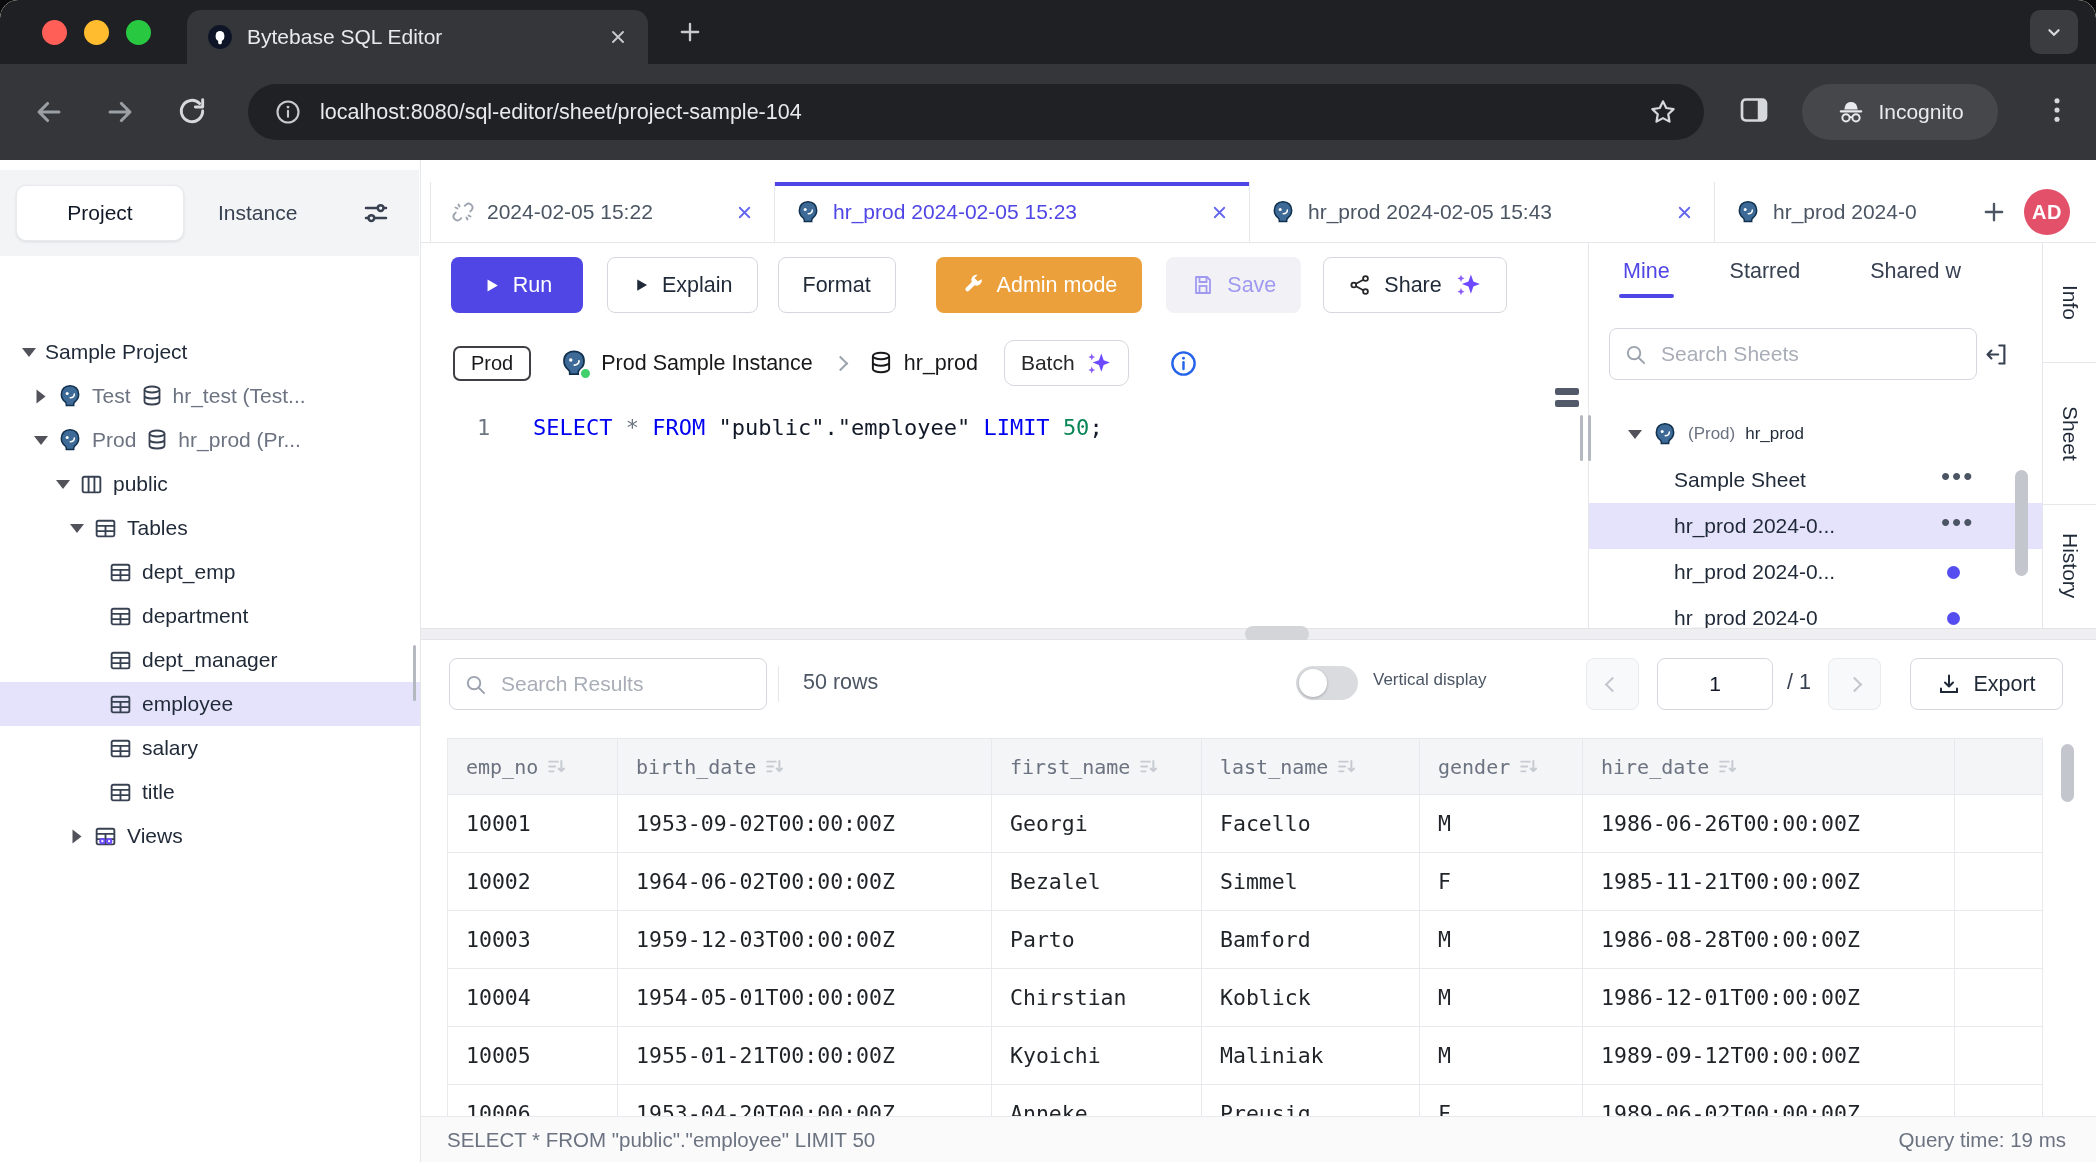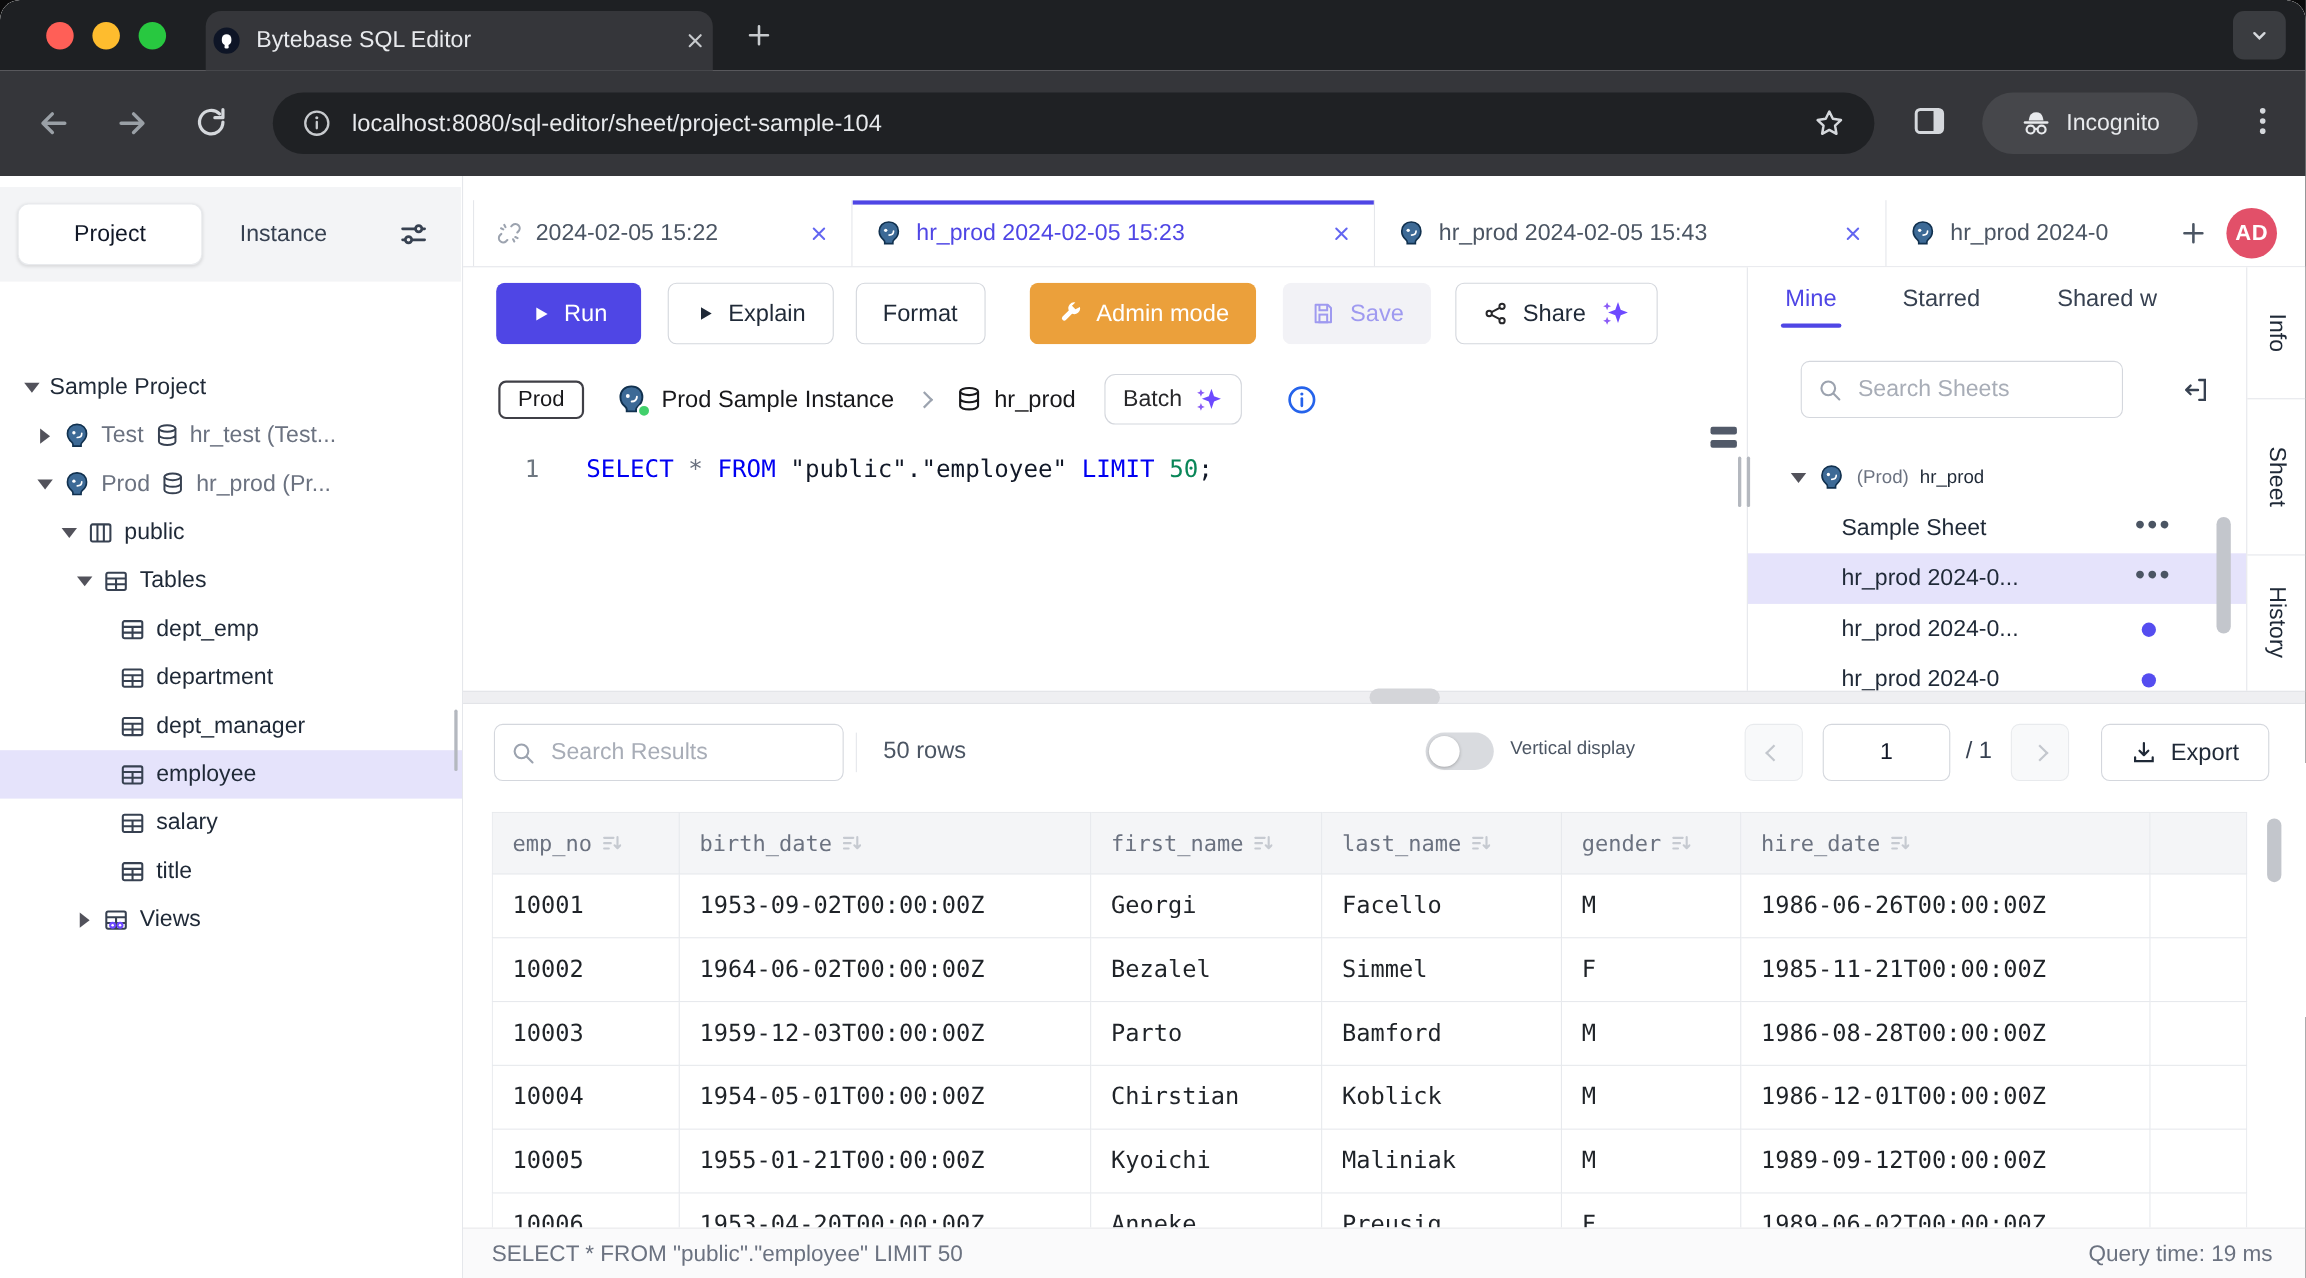--- a/index.html
+++ b/index.html
@@ -5,21 +5,21 @@
   html,body{margin:0;padding:0;background:#0b0b0c;font-family:"Liberation Sans",sans-serif;}
   *{box-sizing:border-box;}
   #screen{position:relative;width:2096px;height:1162px;background:#fff;overflow:hidden;border-radius:18px 18px 0 0;}
   .ic{display:block;flex:none;}
 
   
   #titlebar{position:absolute;top:0;left:0;right:0;height:64px;background:#1e2023;border-radius:18px 18px 0 0;}
   .traffic{position:absolute;top:20px;left:42px;display:flex;gap:17px;}
   .traffic span{width:25px;height:25px;border-radius:50%;}
   .t-red{background:#ff5f57;}.t-yellow{background:#febc2e;}.t-green{background:#28c840;}
-  .btab{position:absolute;left:187px;top:10px;width:461px;height:54px;background:#35363a;border-radius:14px 14px 0 0;display:flex;align-items:center;padding:0 6px;gap:14px;color:#e8eaed;font-size:21px;}
+  .btab{position:absolute;left:187px;top:10px;width:461px;height:54px;background:#35363a;border-radius:14px 14px 0 0;display:flex;align-items:center;padding:0 20px;gap:14px;color:#e8eaed;font-size:21px;}
   .btab .bx{margin-left:auto;color:#c7cacd;}
   .newtab{position:absolute;left:676px;top:18px;color:#c7cacd;}
   .winchev{position:absolute;right:18px;top:10px;width:48px;height:44px;border-radius:10px;background:#3a3c40;display:flex;align-items:center;justify-content:center;color:#d5d8dc;}
   #navbar{position:absolute;top:64px;left:0;right:0;height:96px;background:#35363a;}
   .navico{position:absolute;top:31px;color:#9aa0a6;}
   .urlbar{position:absolute;left:248px;top:20px;width:1456px;height:56px;background:#1f2124;border-radius:28px;display:flex;align-items:center;padding:0 26px;gap:18px;color:#e8eaed;font-size:21.5px;}
   .urlbar .star{margin-left:auto;}
   .incog{position:absolute;left:1802px;top:20px;width:196px;height:56px;border-radius:28px;background:#46474b;display:flex;align-items:center;justify-content:center;gap:12px;color:#e8eaed;font-size:21px;}
 
   
@@ -76,21 +76,21 @@
   .kw{color:#0000f2;}.op{color:#6b7280;}.num{color:#098658;}.idq{color:#111827;}
   .edeco{position:absolute;left:1134px;top:228px;width:24px;}
   .edeco i{display:block;width:24px;height:7px;background:#525a69;border-radius:2px;margin-bottom:5px;}
 
   
   .sheetpanel{position:absolute;left:1167px;top:83px;width:454px;height:385px;border-left:1px solid #e5e7eb;overflow:hidden;background:#fff;}
   .sp-tabs{position:absolute;top:16px;left:34px;display:flex;font-size:21.5px;color:#374151;white-space:nowrap;}
   .sp-tab{position:relative;margin-right:60px;}
   .sp-tab.active{color:#4f46e5;font-weight:500;}
   .sp-tab.active::after{content:"";position:absolute;left:-4px;right:-4px;bottom:-14px;height:4px;background:#4f46e5;border-radius:2px;}
-  .sp-search{position:absolute;top:85px;left:20px;width:293px;height:52px;margin-left:28px;}
+  .sp-search{position:absolute;top:85px;left:20px;width:368px;height:52px;}
   .sp-collapse{position:absolute;top:98px;left:394px;color:#374151;}
   .sp-list{position:absolute;top:168px;left:0;right:0;}
   .sp-group{height:46px;display:flex;align-items:center;gap:10px;padding-left:39px;font-size:17px;color:#1f2937;}
   .sp-item{height:46px;display:flex;align-items:center;padding-left:85px;font-size:21px;color:#1f2937;position:relative;white-space:nowrap;overflow:hidden;}
   .sp-item.sel{background:#e5e3fb;font-weight:500;}
   .more{position:absolute;left:352px;top:4px;color:#4b5563;font-size:26px;letter-spacing:2px;}
   .more::before{content:"\2022\2022\2022";}
   .bluedot{position:absolute;left:358px;top:17px;width:13px;height:13px;border-radius:50%;background:#554df0;}
   .sp-scroll{position:absolute;left:426px;top:227px;width:13px;height:106px;border-radius:7px;background:#c3c6cc;}
   .phandle{position:absolute;left:1159px;top:255px;width:16px;height:46px;display:flex;gap:5px;}

